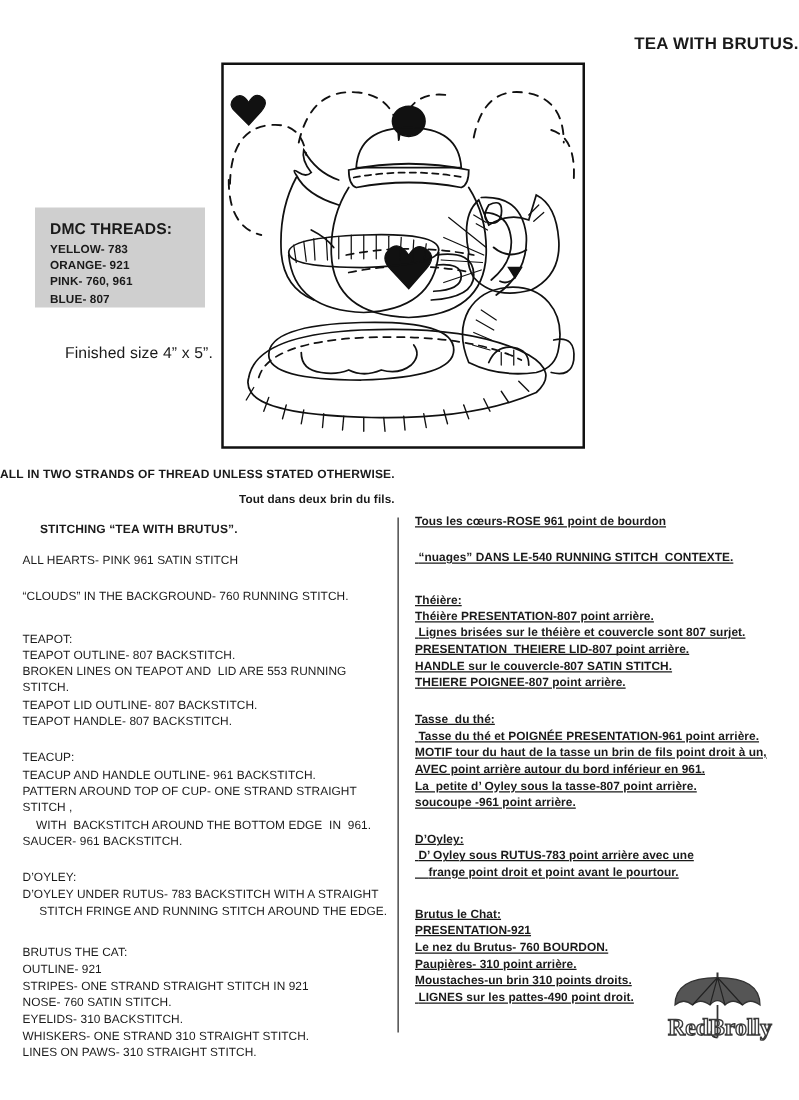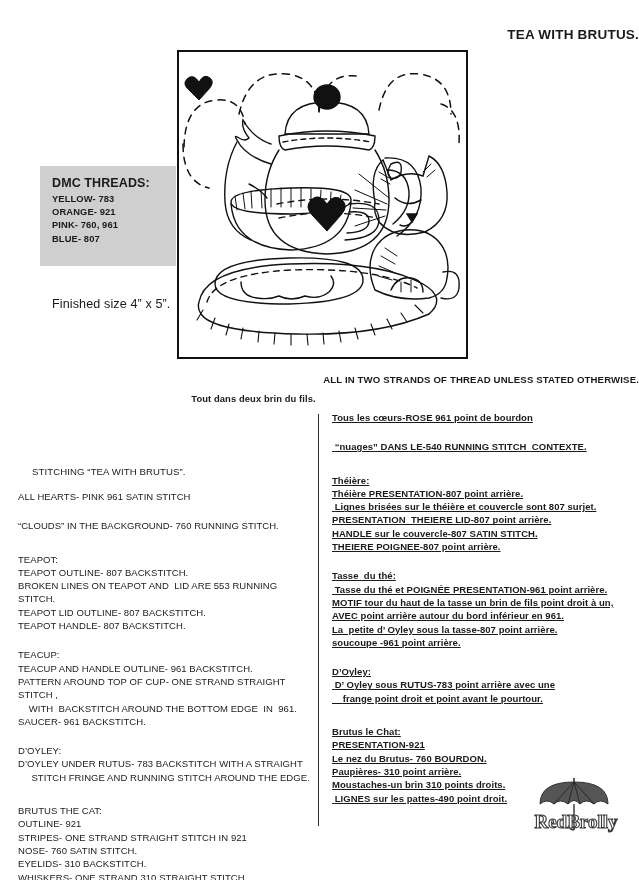--- a/index.html
+++ b/index.html
@@ -37,55 +37,55 @@
     height: 305px;
     border: 2px solid #111;
     background: #fff;
     overflow: hidden;
   }
   .illus-frame svg { display: block; }
 
   
   .dmc-box {
     position: absolute;
-    left: 40px;
+    left: 28px;
     top: 166px;
     width: 112px;
     height: 62px;
     background: #cfcfcf;
-    padding: 10px 12px 28px 12px;
+    padding: 10px 12px 8px 12px;
     box-sizing: content-box;
   }
   .dmc-title {
     font-size: 12.5px;
     font-weight: bold;
     letter-spacing: 0.1px;
     margin-bottom: 2px;
   }
   .dmc-line {
     font-size: 9.4px;
     font-weight: bold;
     line-height: 13.2px;
     letter-spacing: 0.1px;
   }
   .finished-size {
     position: absolute;
     left: 52px;
-    top: 297px;
+    top: 275px;
     font-size: 12.6px;
     letter-spacing: 0.1px;
   }
 
   
   .banner1 {
     position: absolute;
     top: 374px;
     left: 0;
     width: 639px;
-    text-align: right;
+    text-align: left;
     font-size: 9.6px;
     font-weight: bold;
     letter-spacing: 0.15px;
   }
   .banner2 {
     position: absolute;
     top: 393px;
     left: 0;
     width: 507px;
     text-align: center;
@@ -113,24 +113,23 @@
   .col-right {
     position: absolute;
     left: 332px;
     top: 396px;
     width: 300px;
     text-decoration: underline;
   }
 
   .lc-head {
     font-size: 9.6px;
-    font-weight: normal;
+    font-weight: bold;
     margin-left: 14px;
     letter-spacing: 0.1px;
-    margin-top: 48px;
   }
   .lc-line {
     font-size: 9.5px;
     line-height: 13.3px;
     letter-spacing: 0.05px;
     white-space: pre-wrap;
   }
   .gap-s { height: 13px; }
   .gap-m { height: 16px; }
   .gap-l { height: 20px; }

